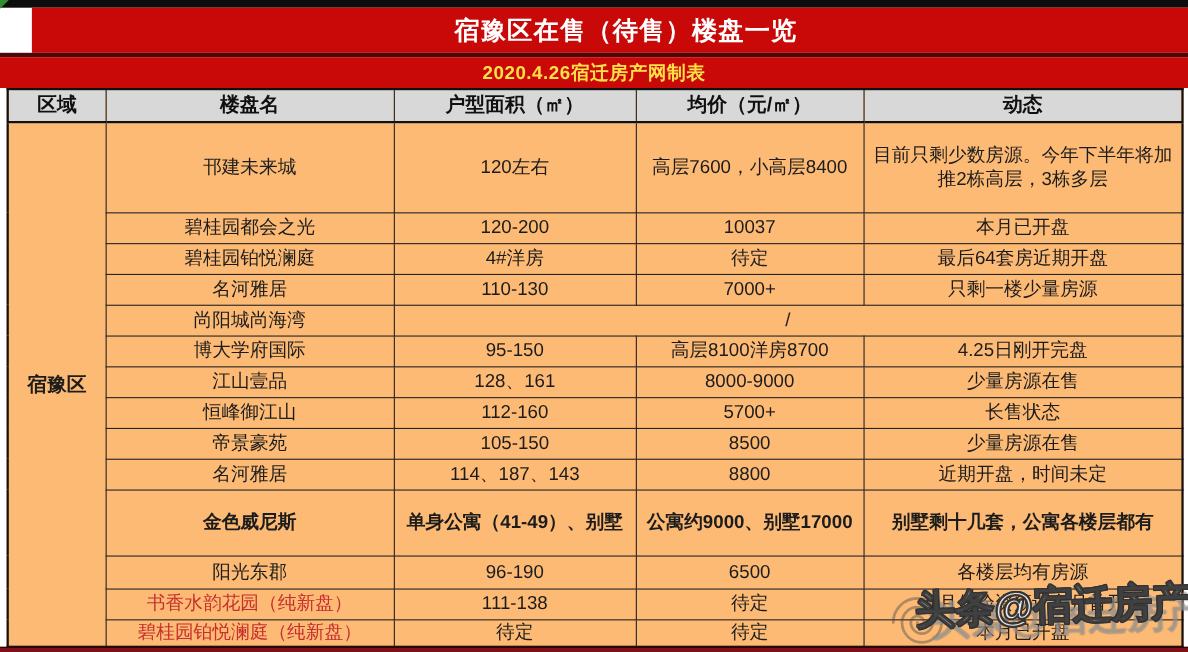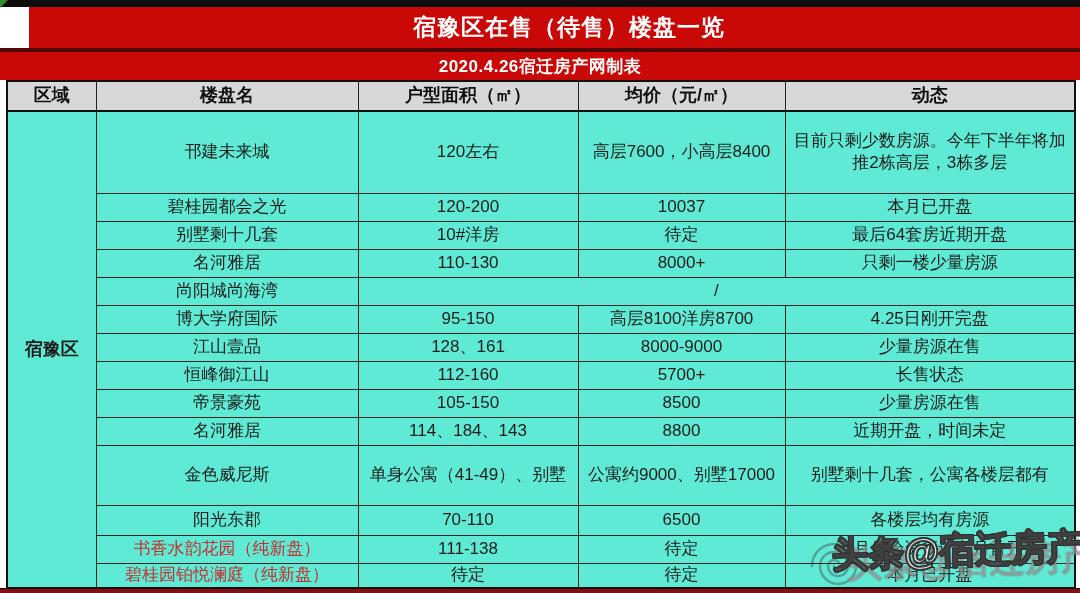--- a/index.html
+++ b/index.html
@@ -16,34 +16,34 @@
   .corner-green{ position:absolute; top:0; left:0; width:0; height:0; z-index:6;
     border-top:8px solid #2f8f2f; border-right:8px solid transparent; }
 
   
   .title-band{ position:absolute; top:7px; left:0; width:100%; height:41px;
     background:#c90808; display:flex; align-items:center; justify-content:center;margin-left:29px; }
   .title-band .title{ color:#ffffff; font-size:23px; font-weight:bold; letter-spacing:1px; }
   .band-divider{ position:absolute; top:48px; left:0; width:100%; height:4px; background:#4d0707; }
   .subtitle-band{ position:absolute; top:52px; left:0; width:100%; height:28px;
     background:#c90808; display:flex; align-items:center; justify-content:center; }
-  .subtitle-band .subtitle{ color:#ffffff; font-size:17px; font-weight:bold; letter-spacing:0.5px; }
+  .subtitle-band .subtitle{ color:#fde047; font-size:17px; font-weight:bold; letter-spacing:0.5px; }
 
   
   .table-wrap{ position:absolute; top:80px; left:6px; width:1068px; }
   table{ width:100%; border-collapse:collapse; table-layout:fixed;
-    border:2px solid #101010; background:#5eead4; }
+    border:2px solid #101010; background:#fdba74; }
   th,td{ border:1px solid #242424; text-align:center; vertical-align:middle;
     padding:0 5px; color:#1c1c1c; font-size:17px; line-height:1.3;
     overflow:hidden; word-break:break-all; }
   thead th{ background:#d8d8d8; font-weight:bold; font-size:18px; color:#101010;
     height:30px; border-bottom:2px solid #101010; }
   .region-cell{ font-size:18px;font-weight:bold; }
   .red-name{ color:#c52f2f; }
-  tr.h82{ height:82px; } tr.h60{ height:60px; } tr.h30{ height:30px;margin-top:47px; }
+  tr.h82{ height:82px; } tr.h60{ height:60px;font-weight:bold; } tr.h30{ height:30px;margin-top:47px; }
   tr.h28{ height:28px; } tr.h25{ height:25px;margin-left:44px; }
 
   
   .bottom-bar{ position:absolute; bottom:0; left:0; width:100%; height:5px;
     background:#7d1115; z-index:5; border-top:1px solid #2a0303; }
 
   
   .watermark{ position:absolute; top:518px; left:808px; width:272px; height:72px;
     z-index:4; pointer-events:none; }
   .wm-swirl{ position:absolute; left:0; top:22px; opacity:.55; }
@@ -101,29 +101,29 @@
           <td>高层7600，小高层8400</td>
           <td>目前只剩少数房源。今年下半年将加推2栋高层，3栋多层</td>
         </tr>
         <tr class="h28">
           <td>碧桂园都会之光</td>
           <td>120-200</td>
           <td>10037</td>
           <td>本月已开盘</td>
         </tr>
         <tr class="h28">
-          <td>别墅剩十几套</td>
-          <td>10#洋房</td>
+          <td>碧桂园铂悦澜庭</td>
+          <td>4#洋房</td>
           <td>待定</td>
           <td>最后64套房近期开盘</td>
         </tr>
         <tr class="h28">
           <td>名河雅居</td>
           <td>110-130</td>
-          <td>8000+</td>
+          <td>7000+</td>
           <td>只剩一楼少量房源</td>
         </tr>
         <tr class="h28">
           <td>尚阳城尚海湾</td>
           <td colspan="3">/</td>
         </tr>
         <tr class="h28">
           <td>博大学府国际</td>
           <td>95-150</td>
           <td>高层8100洋房8700</td>
@@ -142,33 +142,33 @@
           <td>长售状态</td>
         </tr>
         <tr class="h28">
           <td>帝景豪苑</td>
           <td>105-150</td>
           <td>8500</td>
           <td>少量房源在售</td>
         </tr>
         <tr class="h28">
           <td>名河雅居</td>
-          <td>114、184、143</td>
+          <td>114、187、143</td>
           <td>8800</td>
           <td>近期开盘，时间未定</td>
         </tr>
         <tr class="h60">
           <td>金色威尼斯</td>
           <td>单身公寓（41-49）、别墅</td>
           <td>公寓约9000、别墅17000</td>
           <td>别墅剩十几套，公寓各楼层都有</td>
         </tr>
         <tr class="h30">
           <td>阳光东郡</td>
-          <td>70-110</td>
+          <td>96-190</td>
           <td>6500</td>
           <td>各楼层均有房源</td>
         </tr>
         <tr class="h28">
           <td class="red-name">书香水韵花园（纯新盘）</td>
           <td>111-138</td>
           <td>待定</td>
           <td>五月份验资预计六月首开</td>
         </tr>
         <tr class="h25">

